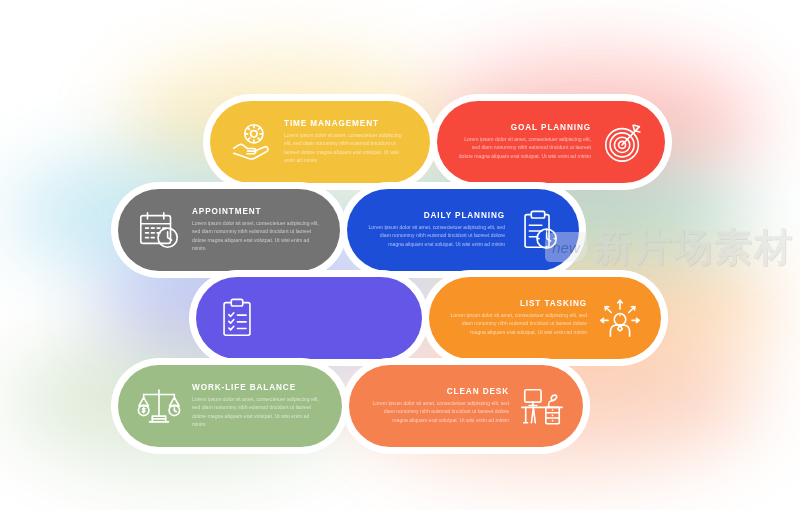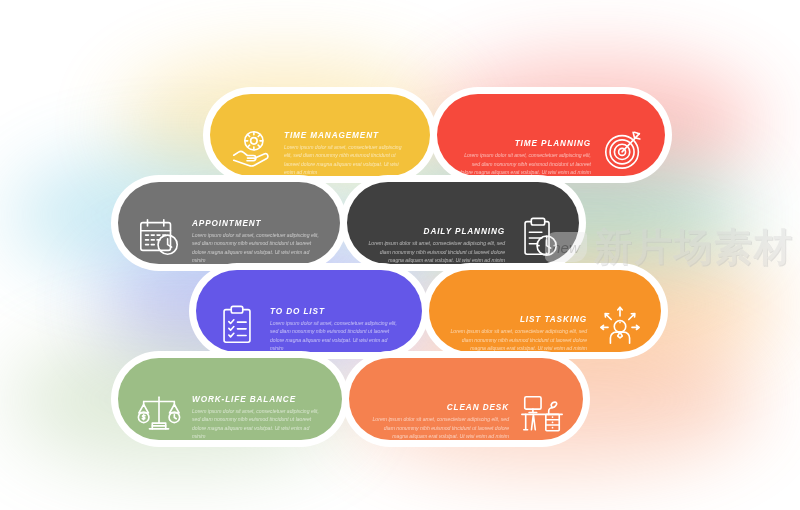--- a/index.html
+++ b/index.html
@@ -23,46 +23,45 @@
 
   
   #board{position:absolute;inset:0;}
   .row{position:absolute;left:0;right:0;height:82px;}
   .r1{top:90px;}
   .r2{top:178px;}
   .r3{top:266px;}
   .r4{top:354px;}
 
   .card{
-    position:absolute;top:4px;height:82px;
+    position:absolute;top:11px;height:82px;
     border-radius:41px;
     box-sizing:border-box;
-    display:flex;align-items:flex-end;
+    display:flex;align-items:center;
     padding:0 14px;
     box-shadow:0 0 0 7px #ffffff;
     overflow:hidden;
-    font-style:italic;
   }
   .card.rev{flex-direction:row-reverse;}
 
   
   .r1 .c-a{left:210px;width:220px;}
   .r1 .c-b{left:437px;width:228px;}
   .r2 .c-a{left:118px;width:222px;}
   .r2 .c-b{left:347px;width:232px;}
   .r3 .c-a{left:196px;width:226px;}
   .r3 .c-b{left:429px;width:232px;}
   .r4 .c-a{left:118px;width:224px;}
   .r4 .c-b{left:349px;width:234px;}
 
   
   .col-yellow{background:#F3C13A;}
   .col-red{background:#F6493C;}
   .col-blue{background:#737373;}
-  .col-teal{background:#404040;}
+  .col-teal{background:#1d4ed8;}
   .col-purple{background:#6457E8;}
   .col-orange{background:#F79327;}
   .col-green{background:#9CBE86;}
   .col-salmon{background:#F5814F;}
 
   
   .icon{
     flex:0 0 auto;width:54px;height:54px;
     display:flex;align-items:center;justify-content:center;
   }
@@ -149,21 +148,21 @@
           <circle cx="22" cy="27" r="17"></circle>
           <circle cx="22" cy="27" r="12.5"></circle>
           <circle cx="22" cy="27" r="8"></circle>
           <circle cx="22" cy="27" r="3.6"></circle>
           <path d="M22 27L40 8"></path>
           <path d="M33.5 6.5l1.4 5.6 5.6 1.4"></path>
           <path d="M40 8l-5.1-1.5"></path>
         </svg>
       </div>
       <div class="txt">
-        <p class="title">TIME PLANNING</p>
+        <p class="title">GOAL PLANNING</p>
         <p class="body">Lorem ipsum dolor sit amet, consectetuer adipiscing elit, sed diam nonummy nibh euismod tincidunt ut laoreet dolore magna aliquam erat volutpat. Ut wisi enim ad minim</p>
       </div>
     </div>
 
   </div>
 
   <div class="row r2">
 
     <div class="card c-a col-blue">
       <div class="icon">
@@ -206,24 +205,20 @@
     <div class="card c-a col-purple">
       <div class="icon">
         <svg viewBox="0 0 48 48">
           <path d="M18 8h-5.5a2 2 0 0 0-2 2v30a2 2 0 0 0 2 2h23a2 2 0 0 0 2-2V10a2 2 0 0 0-2-2H30"></path>
           <rect x="18" y="4.5" width="12" height="7" rx="1.8"></rect>
           <path d="M15.5 20.5l1.8 1.9 3.4-3.8"></path>
           <path d="M15.5 27.5l1.8 1.9 3.4-3.8"></path>
           <path d="M15.5 34.5l1.8 1.9 3.4-3.8"></path>
           <path d="M24.5 21h9M24.5 28h9M24.5 35h9"></path>
         </svg>
-      </div>
-      <div class="txt">
-        <p class="title">TO DO LIST</p>
-        <p class="body">Lorem ipsum dolor sit amet, consectetuer adipiscing elit, sed diam nonummy nibh euismod tincidunt ut laoreet dolore magna aliquam erat volutpat. Ut wisi enim ad minim</p>
       </div>
     </div>
 
     <div class="card c-b col-orange rev">
       <div class="icon">
         <svg viewBox="0 0 48 48">
           <circle cx="24" cy="25.5" r="6"></circle>
           <path d="M24 21.5h0"></path>
           <path d="M14 43v-5.5c0-3.3 2.6-6 5.9-6h8.2c3.3 0 5.9 2.7 5.9 6V43"></path>
           <path d="M24 31.5l-2.4 4 2.4 2 2.4-2z"></path>

